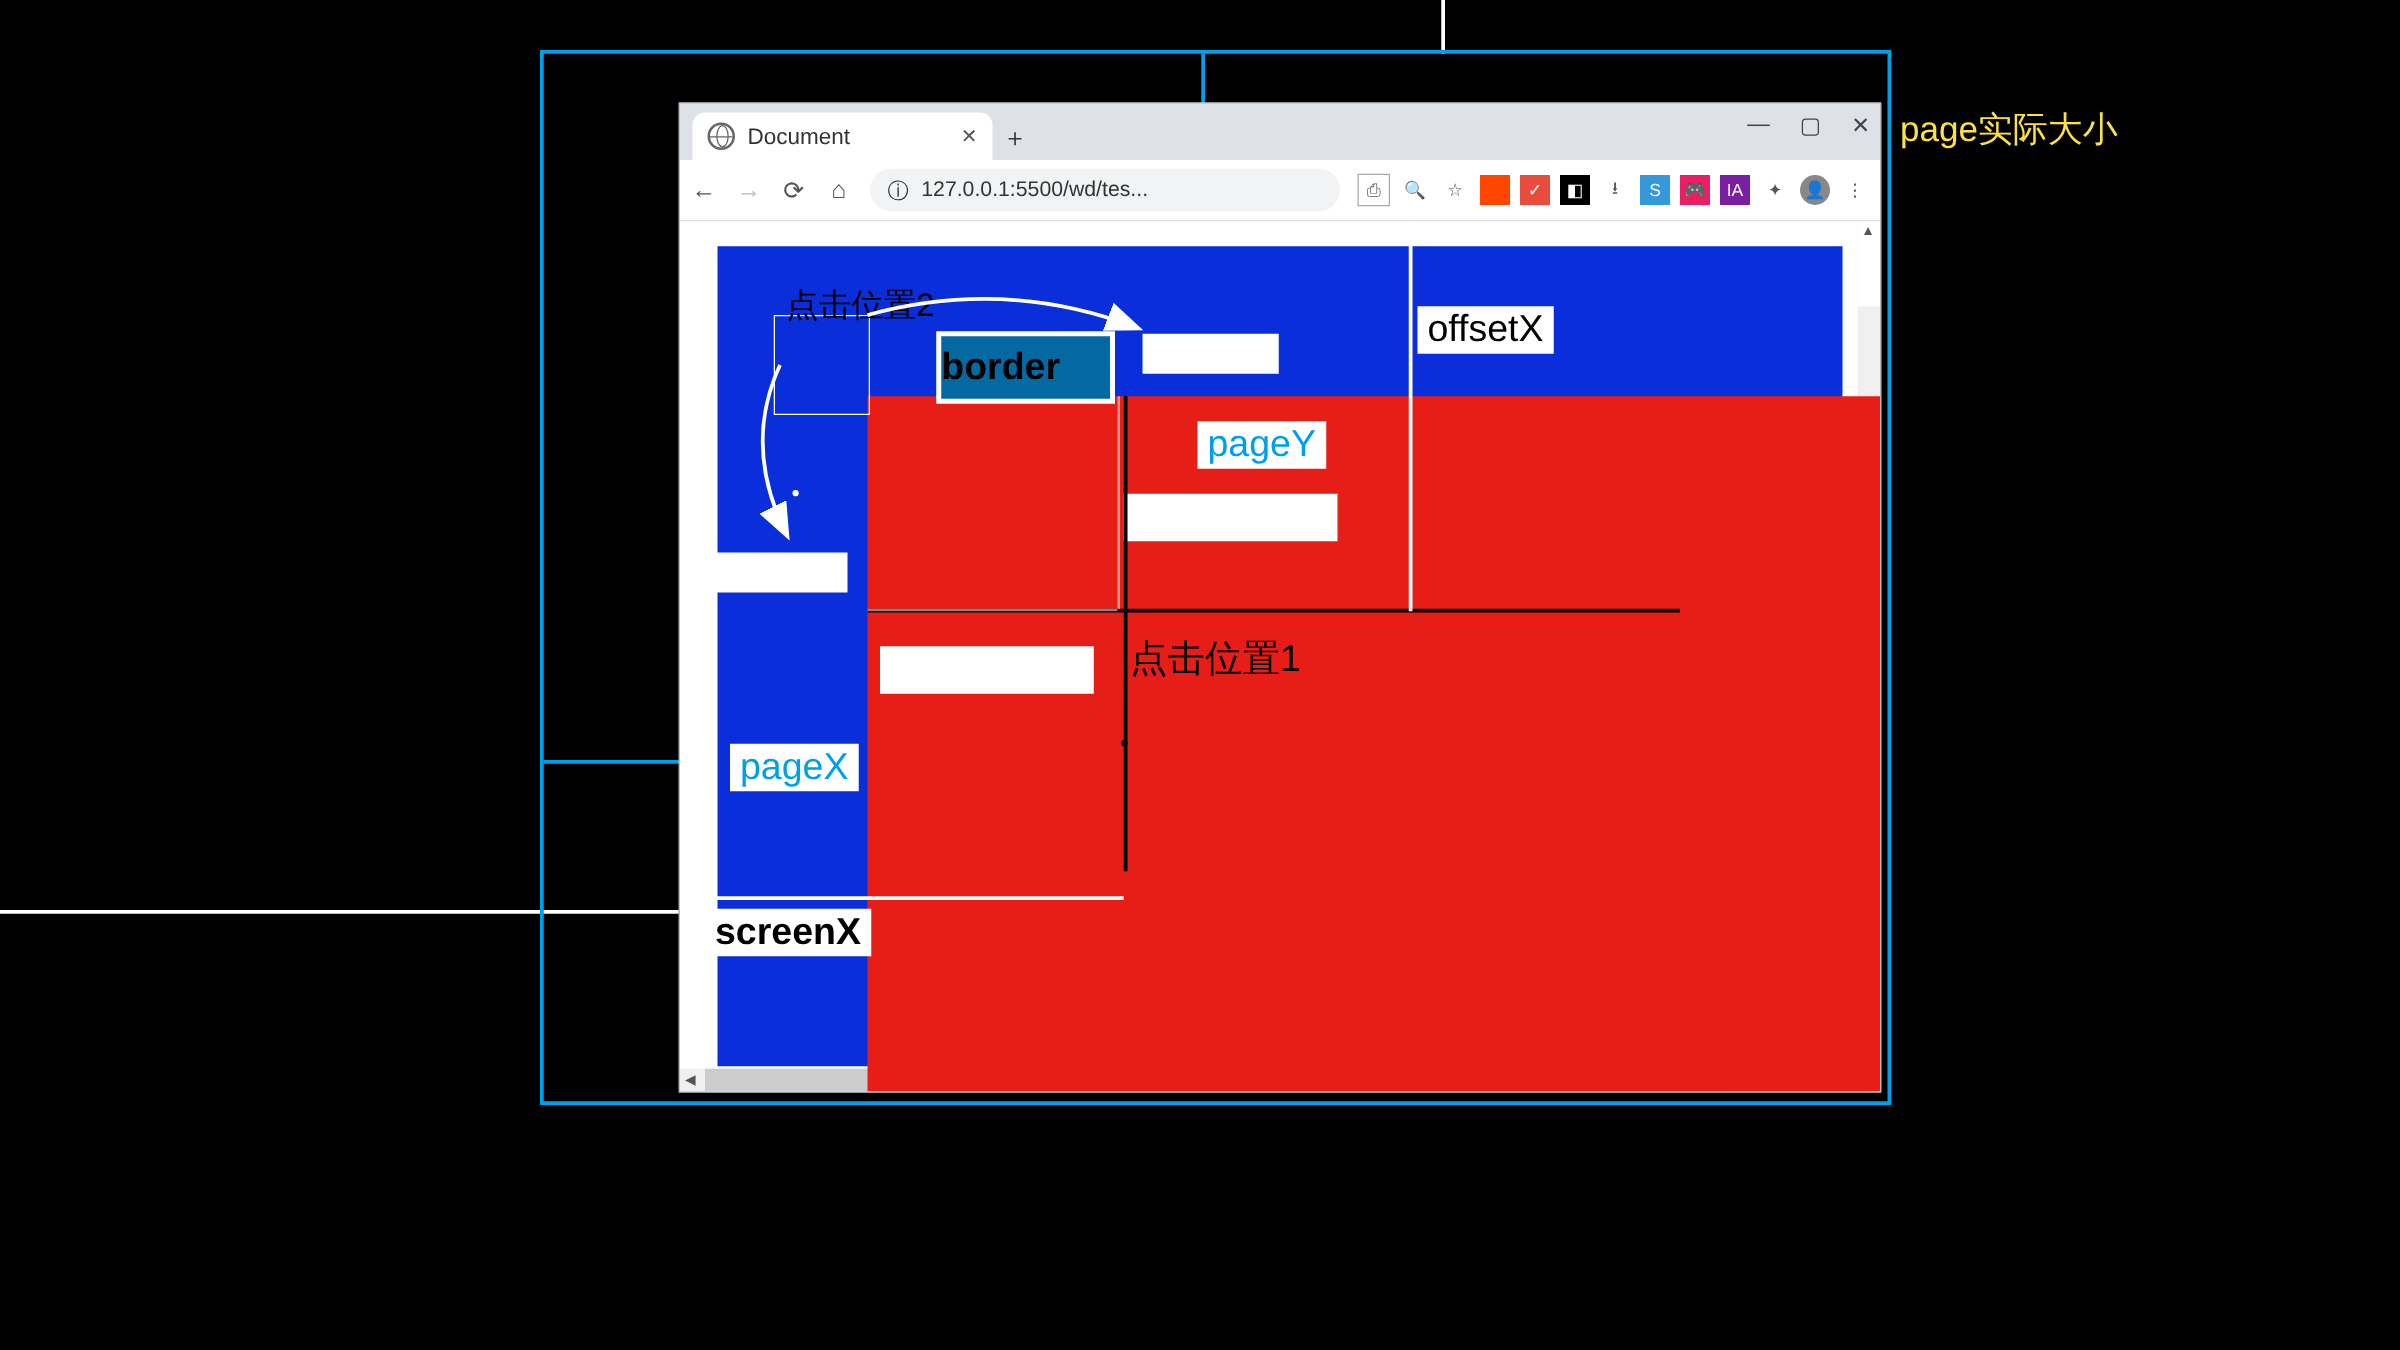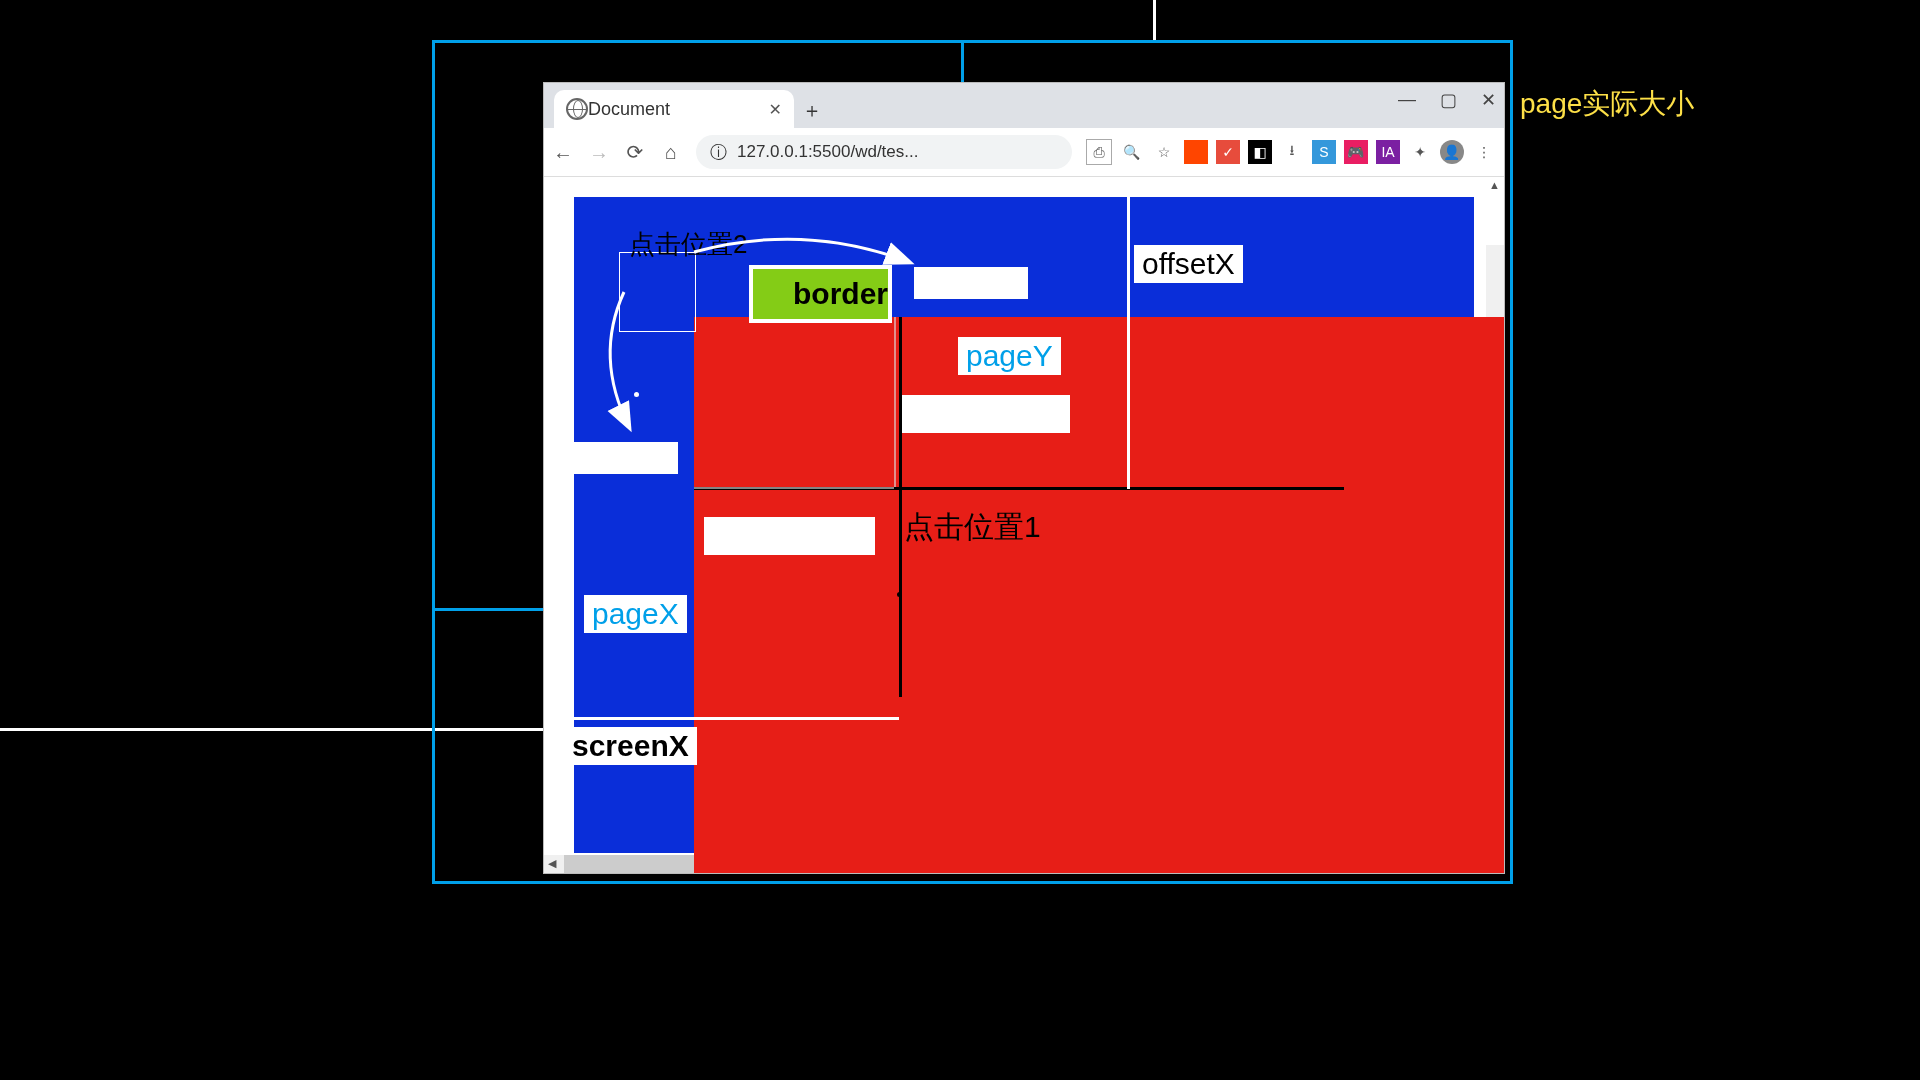--- a/index.html
+++ b/index.html
@@ -40,20 +40,21 @@
   }
   .tab {
     background: #fff;
     border-radius: 10px 10px 0 0;
     height: 38px;
     margin-left: 10px;
     margin-top: 7px;
     display: flex;
     align-items: center;
     padding: 0 12px;
+    gap: 10px;
     font-size: 18px;
     color: #333;
     min-width: 240px;
     box-sizing: border-box;
   }
   .tab .favicon {
     width: 18px; height: 18px; border-radius: 50%;
     border: 2px solid #666;
     position: relative;
   }
@@ -147,25 +148,25 @@
     white-space: nowrap;
   }
   .lbl.white-bg { background: #fff; color: #000; padding: 2px 8px; }
   .lbl.black { color: #000; }
   .lbl.white { color: #fff; }
   .lbl.cyan-bg { background: #fff; color: #00a0e9; padding: 2px 8px; }
 
   .border-box {
     position: absolute;
     border: 4px solid #fff;
-    background: #84cc16;
+    background: #0369a1;
     color: #000;
     font-size: 30px;
     font-weight: bold;
-    display: flex; align-items: center; justify-content: flex-end;
+    display: flex; align-items: center; justify-content: flex-start;
   }
 
   .thin-white-box {
     position: absolute;
     border: 1px solid #fff;
   }
 
   
   .vline { position: absolute; width: 2px; }
   .hline { position: absolute; height: 2px; }
@@ -249,21 +250,21 @@
     <div class="canvas">
 
       <div class="redbox" style="left:120px; top:120px; right:-30px; bottom:-30px;"></div>
 
       <div class="thin-white-box" style="left:45px; top:55px; width:75px; height:78px;"></div>
       <div class="border-box" style="left:175px; top:68px; width:135px; height:50px;">
         <span>border</span>
       </div>
 
       <div class="lbl black" style="left:55px; top:30px;">点击位置2</div>
-      <div class="lbl white" style="left:340px; top:70px; font-size:24px;">offsetX(负)</div>
+      <div class="lbl white" style="left:340px; top:70px; font-size:24px;">border(负)</div>
       <div class="lbl white-bg" style="left:560px; top:48px; font-size:30px; font-weight:500;">offsetX</div>
 
       <div class="lbl cyan-bg" style="left:360px; top:140px; font-size:30px;margin-left:24px;">pageY</div>
       <div class="lbl white" style="left:325px; top:198px; font-size:28px;">offsetX（正）</div>
 
       <div class="lbl white" style="left:-10px; top:245px; font-size:24px;">offsetY(负)</div>
 
       <div class="lbl white" style="left:130px; top:320px; font-size:28px;">offsetX（正）</div>
       <div class="lbl black" style="left:330px; top:310px; font-size:30px;">点击位置1</div>
 

